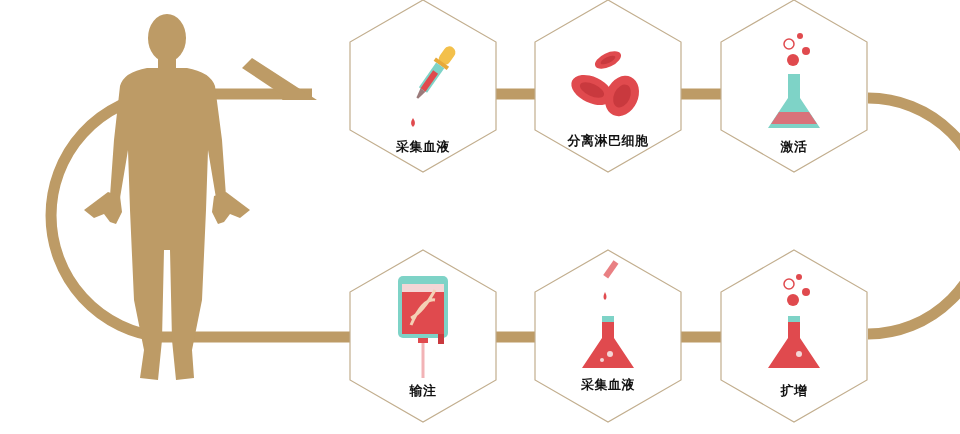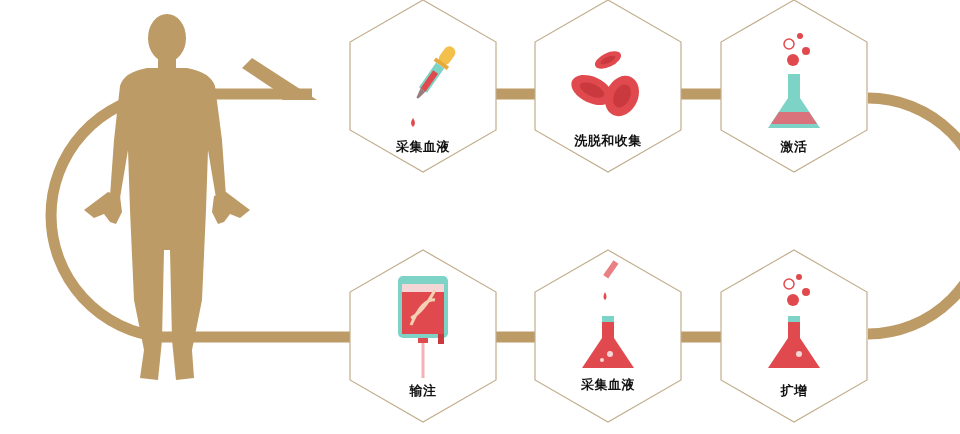--- a/index.html
+++ b/index.html
@@ -106,18 +106,18 @@
       <circle cx="12" cy="292" r="4" fill="#E04A4E"></circle>
       <circle cx="-1" cy="300" r="6" fill="#E04A4E"></circle>
       <path d="M -6 316 L 6 316 L 6 338 L 26 368 L -26 368 L -6 338 Z" fill="#E04A4E"></path>
       <rect x="-6" y="316" width="12" height="6" fill="#7ED3C7"></rect>
       <circle cx="5" cy="354" r="3" fill="#F4D6D6"></circle>
     </g>
   </svg>
 
   
   <div class="label" style="left:411px; top:138px;">采集血液</div>
-  <div class="label" style="left:596px; top:132px;">洗脱和收集</div>
+  <div class="label" style="left:596px; top:132px;">分离淋巴细胞</div>
   <div class="label" style="left:782px; top:138px;font-family:Liberation Serif, serif;">激活</div>
   <div class="label" style="left:782px; top:382px;">扩增</div>
   <div class="label" style="left:596px; top:376px;">采集血液</div>
   <div class="label" style="left:411px; top:382px;">输注</div>
 </div>
 
 </body></html>

